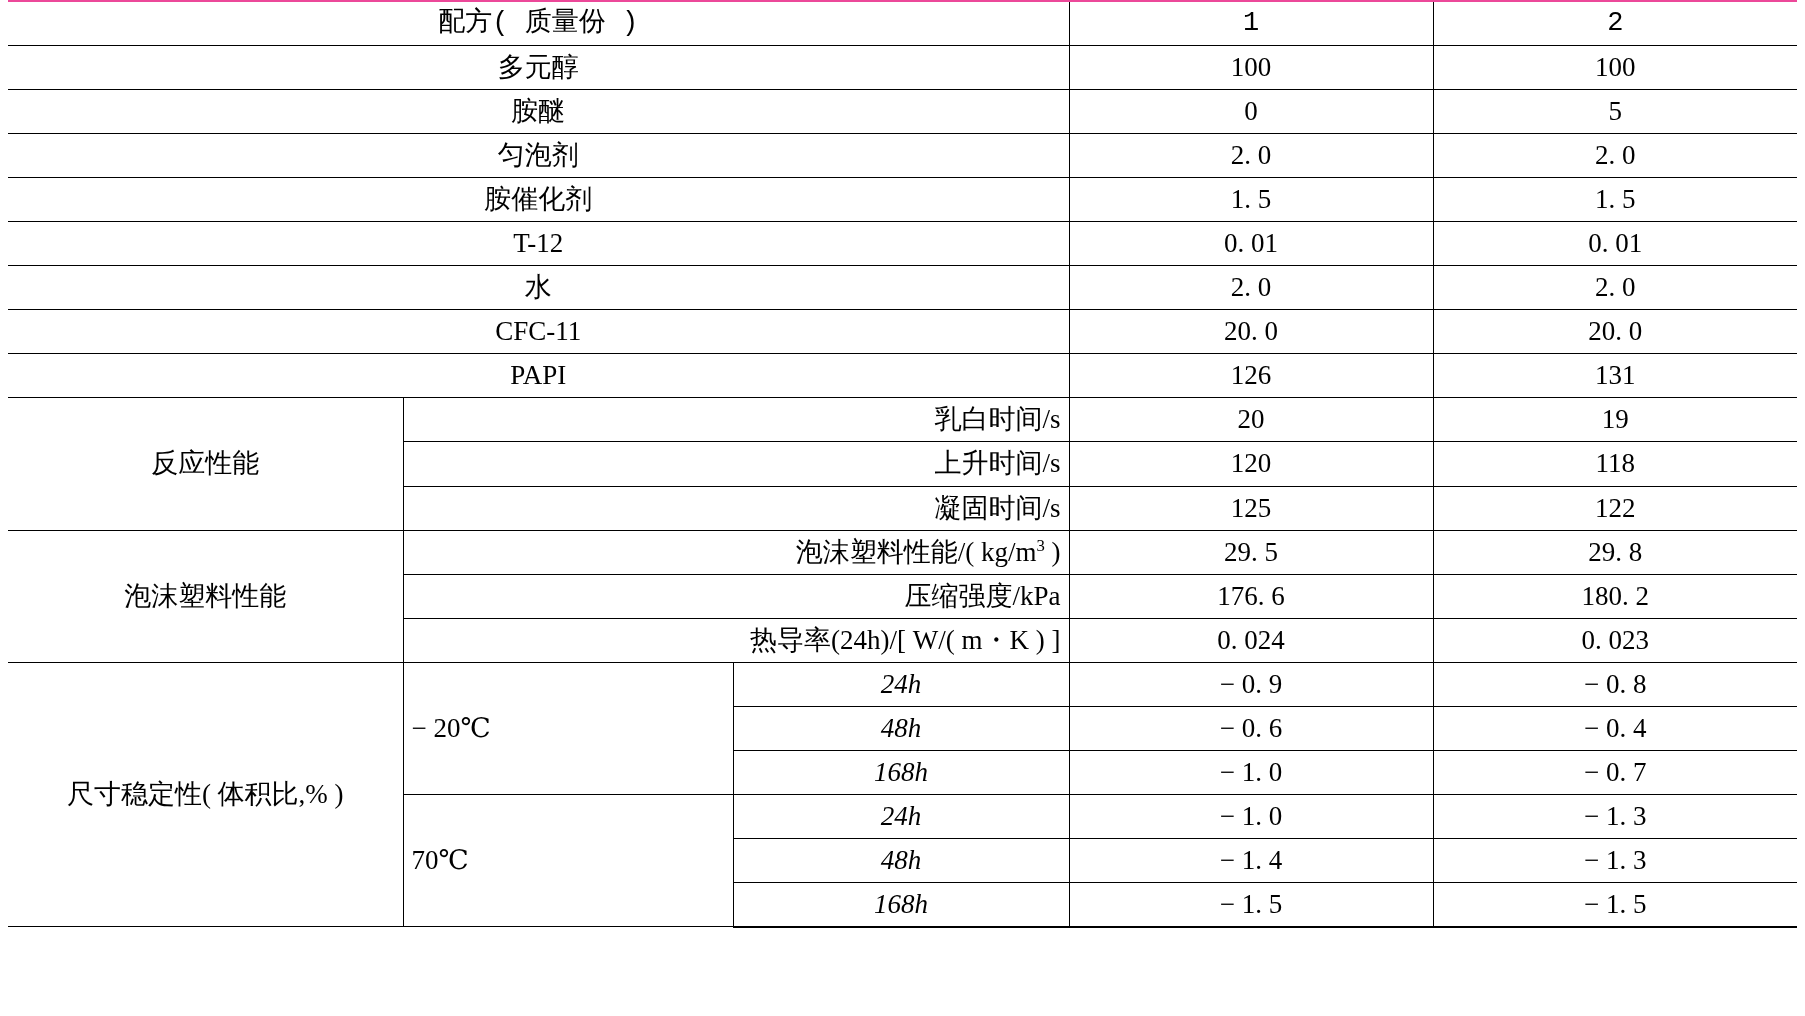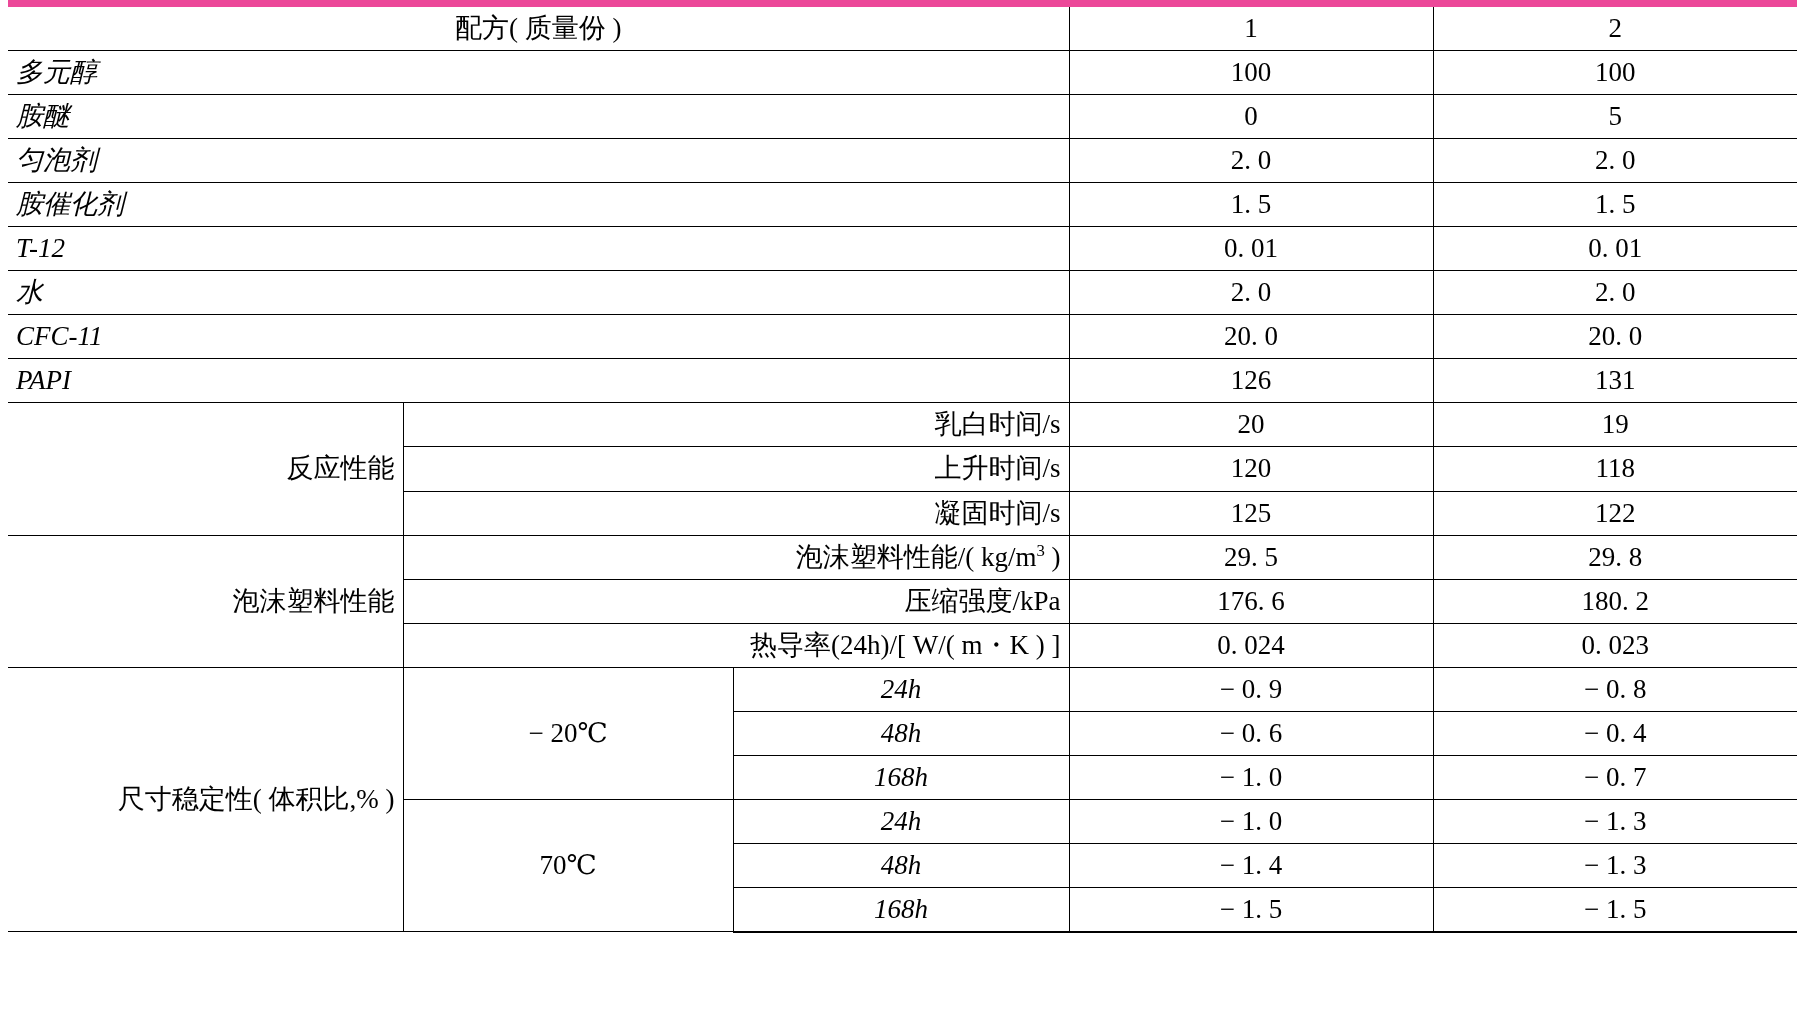--- a/index.html
+++ b/index.html
@@ -30,54 +30,53 @@
   table.data-table td {
     border: 1px solid #000000;
     font-size: 27px;
     line-height: 1.15;
     padding: 6px 8px;
     vertical-align: middle;
     font-family: "Liberation Serif", "DejaVu Serif", serif;
   }
   
   table.data-table tr:first-child td {
-    border-top: 7px solid #ec4899;
+    border-top: 2px solid #ec4899;
+    font-family: Liberation Mono, monospace;
   }
   table.data-table tr:last-child td {
     border-bottom: 2px solid #000000;
   }
   table.data-table td.no-left {
     border-left: none;
   }
   table.data-table td.no-right {
     border-right: none;
   }
   .c-left {
-    text-align: left;
+    text-align: center;
     padding-left: 14px;
-    font-style: italic;
   }
   .c-center {
     text-align: center;
   }
   .num {
     text-align: center;
     font-size: 27px;
   }
   .grp-label {
-    text-align: right;
+    text-align: center;
     padding-left: 14px;
     vertical-align: middle;
   }
   .sub-label {
     text-align: right;
     padding-left: 18px;
   }
   .cond-label {
-    text-align: center;
     margin-left: 16px;
   }
   .time-label {
     text-align: center;
     font-style: italic;
   }
   sup {
     font-size: 0.62em;
     vertical-align: super;
     line-height: 0;

